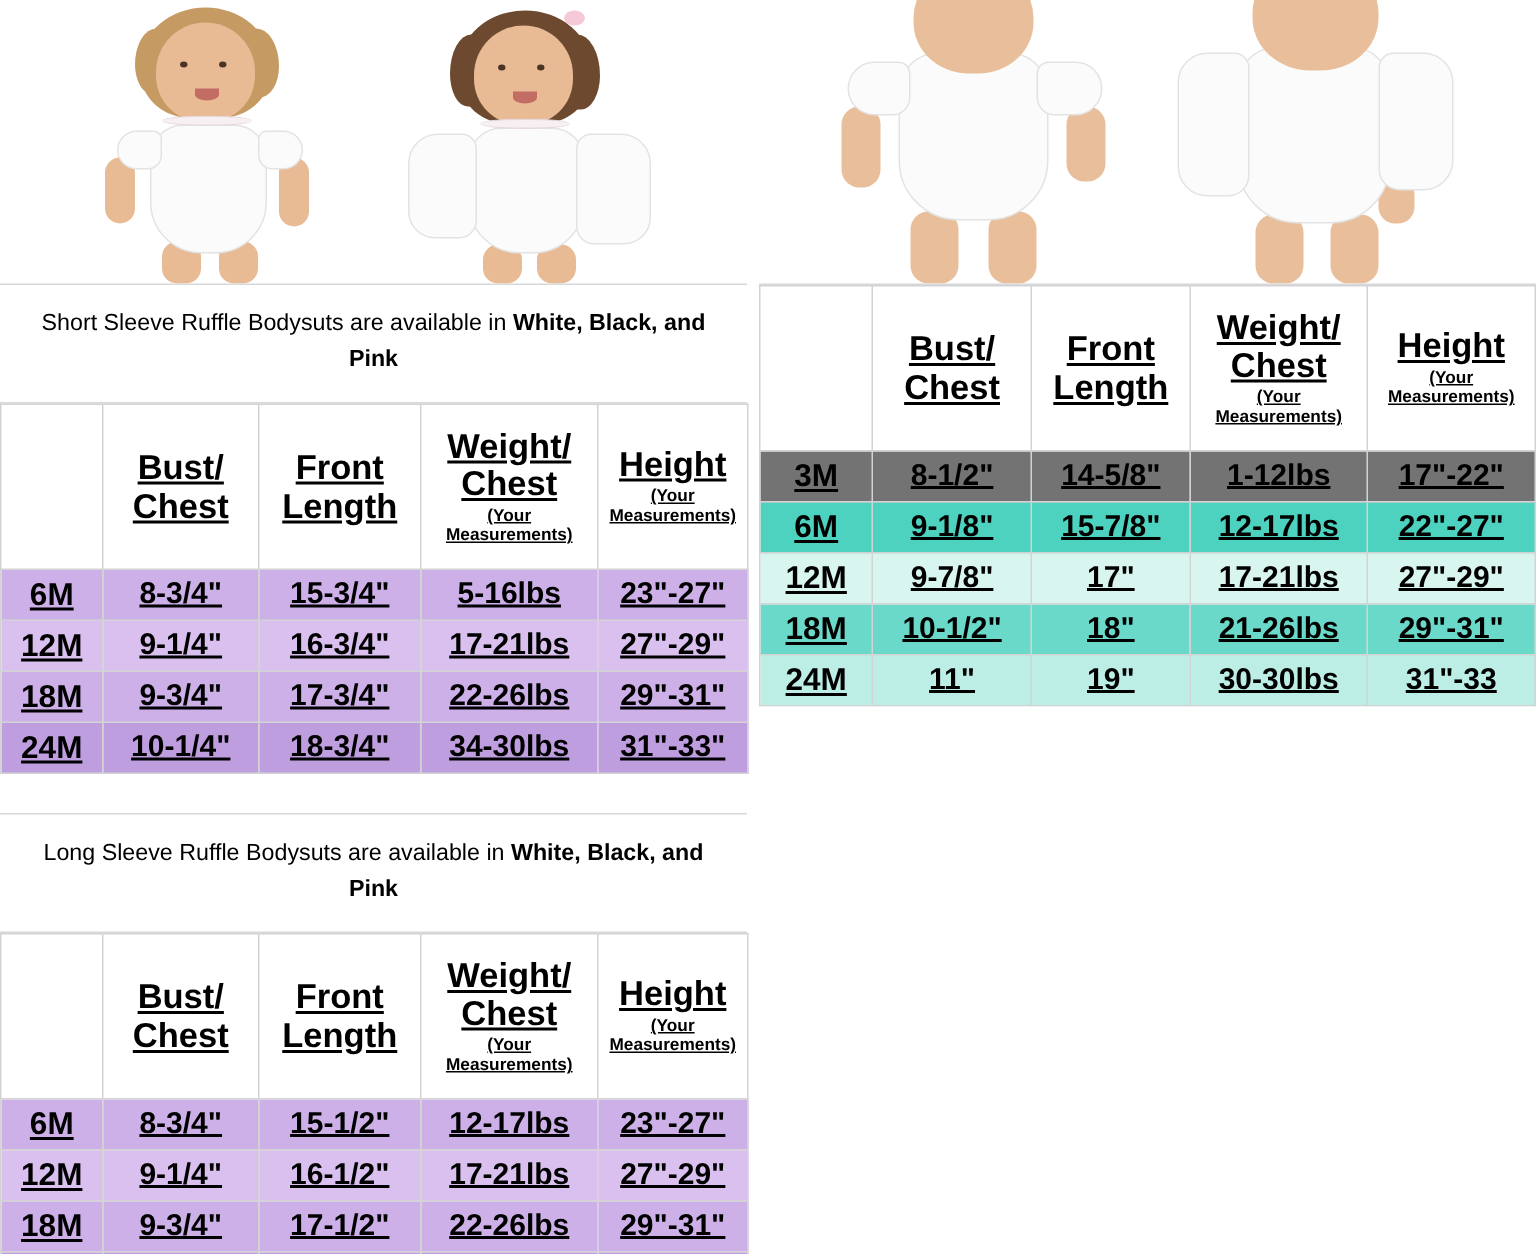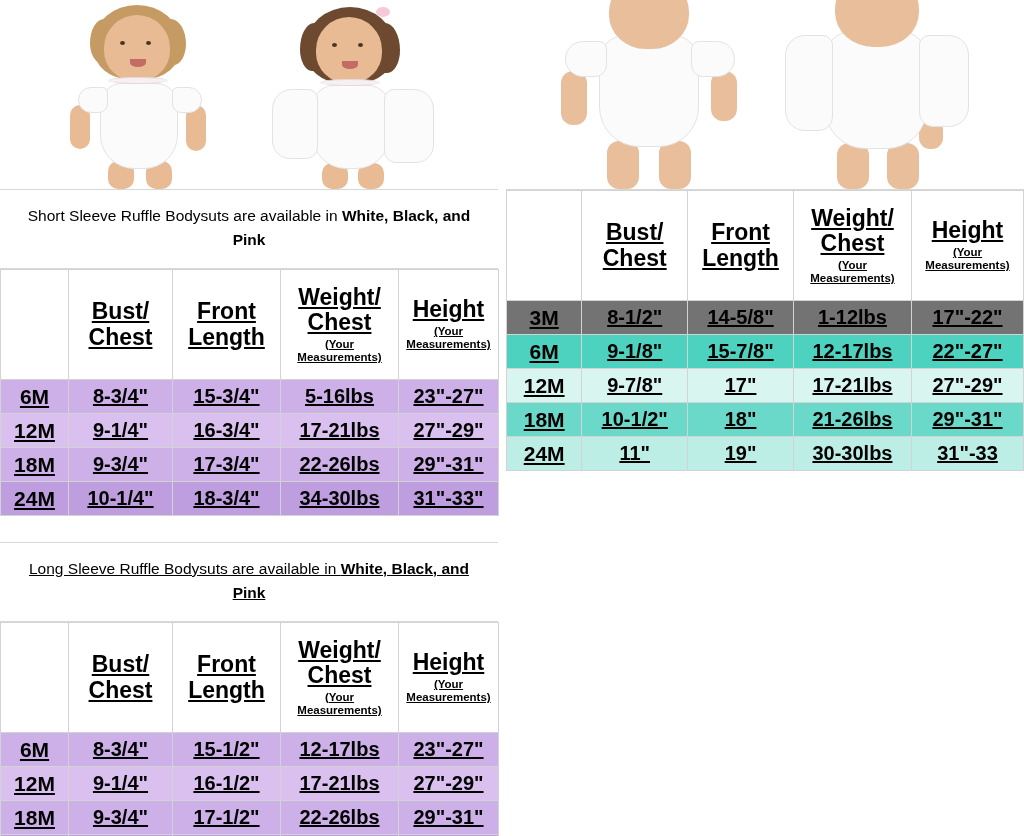--- a/index.html
+++ b/index.html
@@ -248,21 +248,21 @@
           <td>10-1/4"</td>
           <td>18-3/4"</td>
           <td>34-30lbs</td>
           <td>31"-33"</td>
         </tr>
       </tbody>
     </table>
 
     <div class="gap"></div>
 
-    <div class="caption" style="border-top:1px solid #d8d8d8;text-decoration:underline;">
+    <div class="caption" style="border-top:1px solid #d8d8d8;">
       <span>Long Sleeve Ruffle Bodysuts are available in </span><b>White, Black, and Pink</b>
     </div>
 
     <table class="tbl-purple">
       <colgroup>
         <col style="width:68px">
           <col style="width:104px">
           <col style="width:108px">
           <col style="width:118px">
           <col style="width:100px">

